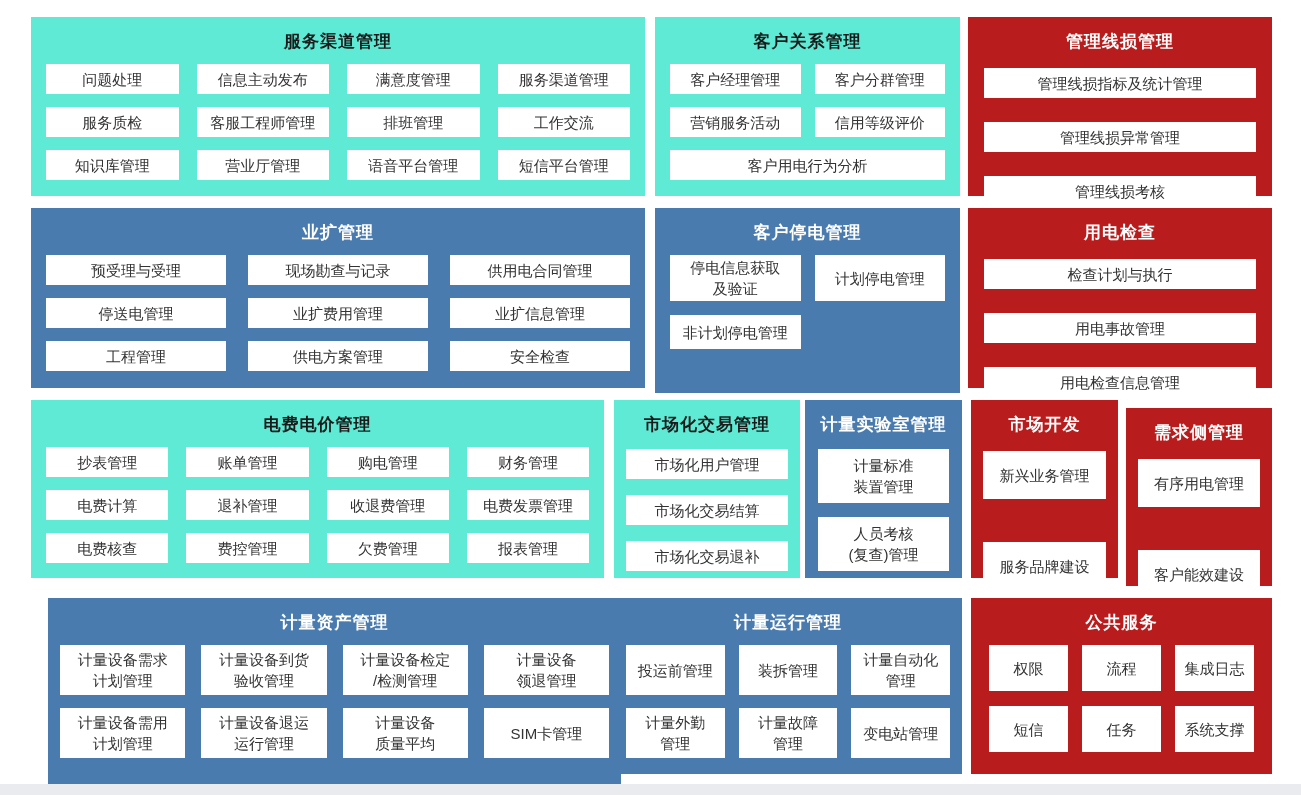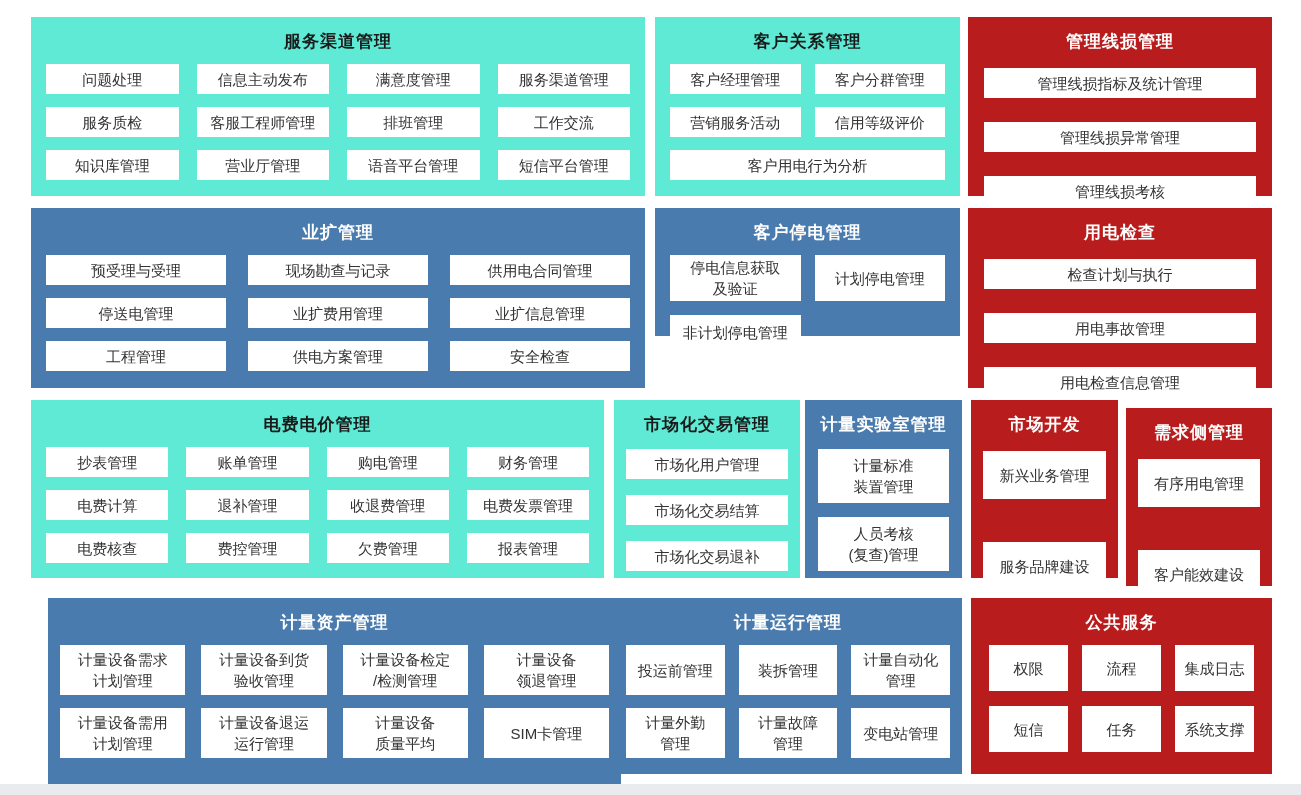--- a/index.html
+++ b/index.html
@@ -55,21 +55,21 @@
     box-sizing:border-box;
     cursor:default;
   }
 
   
   #p-service-channel{left:31px;top:17px;width:614px;height:179px;}
   #p-customer-relation{left:655px;top:17px;width:305px;height:179px;}
   #p-line-loss{left:968px;top:17px;width:304px;height:179px;}
   
   #p-business-expansion{left:31px;top:208px;width:614px;height:180px;}
-  #p-customer-outage{left:655px;top:208px;width:305px;height:128px;}
+  #p-customer-outage{left:655px;top:208px;width:305px;height:185px;}
   #p-power-inspection{left:968px;top:208px;width:304px;height:180px;}
   
   #p-tariff{left:31px;top:400px;width:573px;height:178px;}
   #p-market-trade{left:614px;top:400px;width:186px;height:178px;}
   #p-metering-lab{left:805px;top:400px;width:157px;height:178px;}
   #p-market-dev{left:971px;top:400px;width:147px;height:178px;}
   #p-demand-side{left:1126px;top:408px;width:146px;height:178px;}
   
   #p-metering-asset{left:48px;top:598px;width:573px;height:212px;}
   #p-metering-operation{left:614px;top:598px;width:348px;height:176px;}

